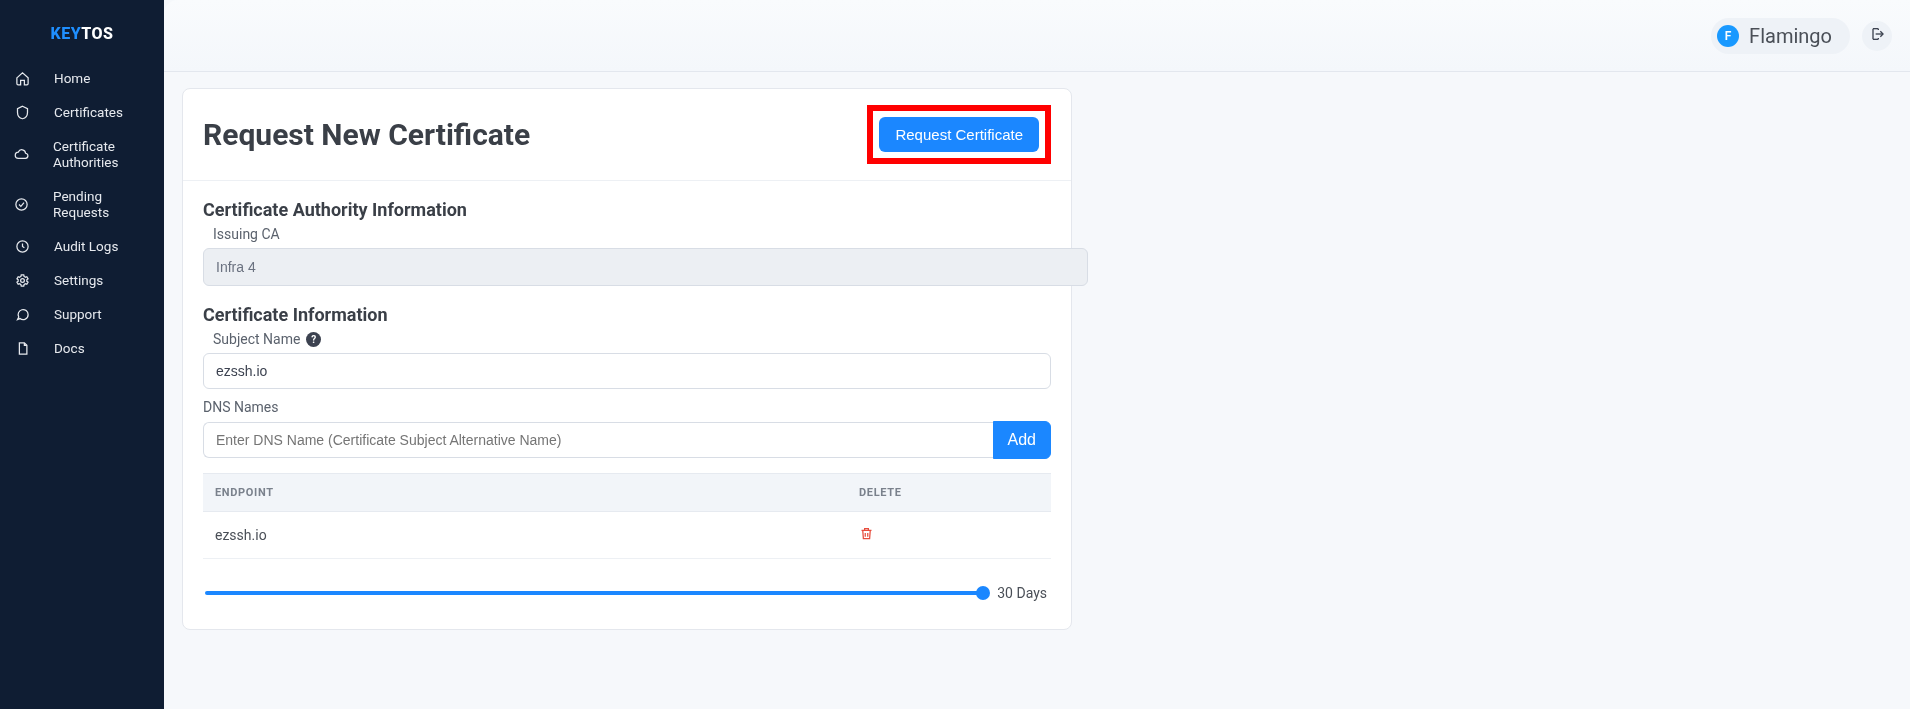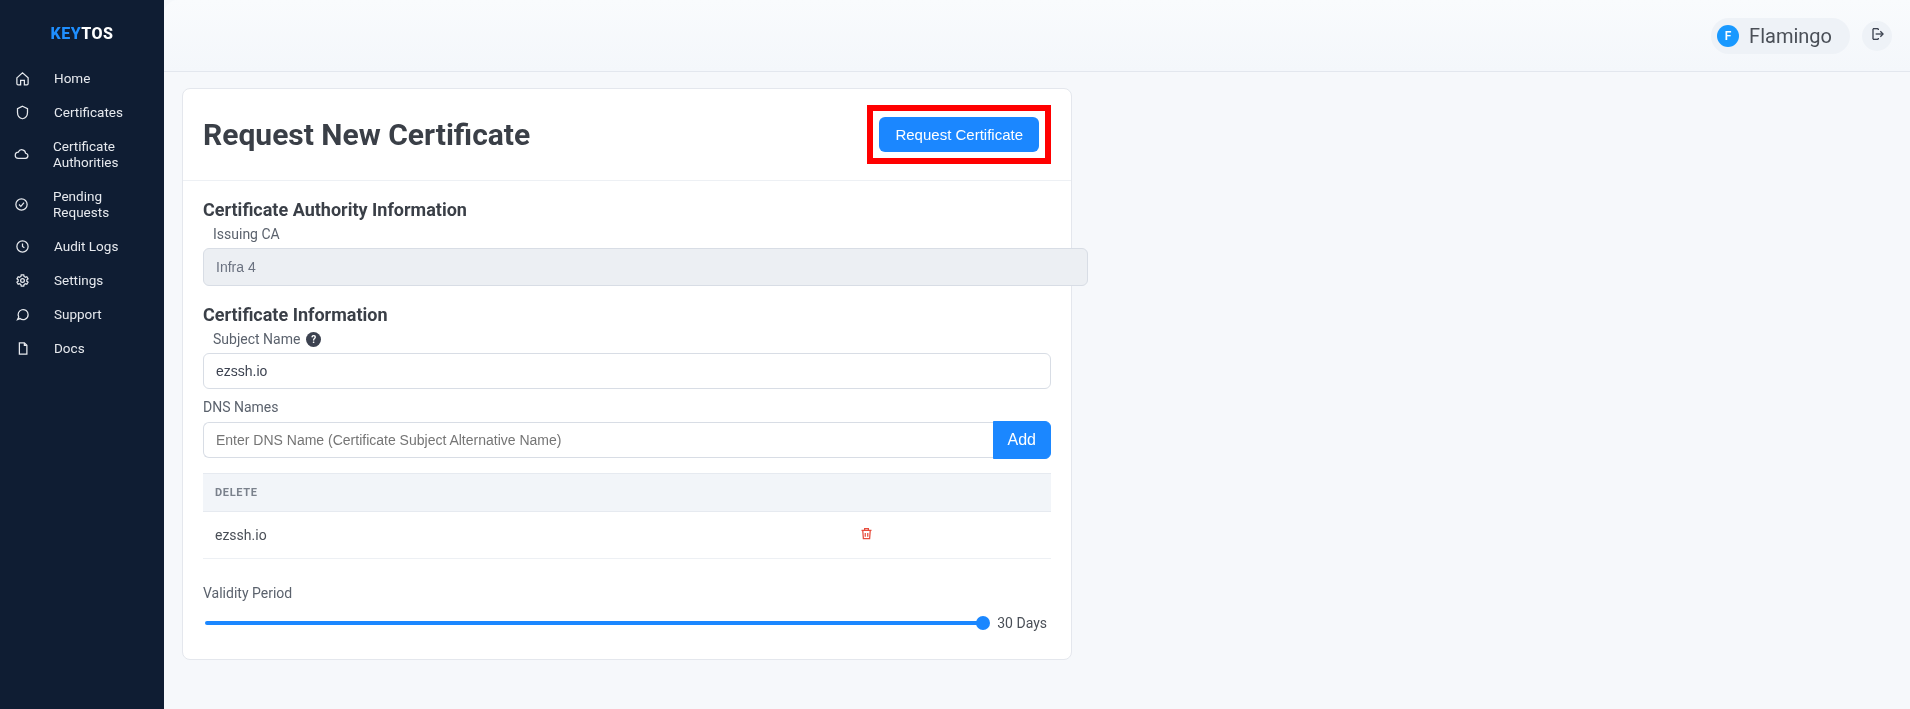--- a/index.html
+++ b/index.html
@@ -192,40 +192,40 @@
           <input class="text-input" type="text" value="ezssh.io" style="">
 
           <div class="sub-label" style="margin-top:10px; margin-left:0">DNS Names</div>
           <div class="row">
             <input class="text-input" type="text" placeholder="Enter DNS Name (Certificate Subject Alternative Name)" style="">
             <button class="add-btn">Add</button>
           </div>
 
           <div class="table">
             <div class="thead">
+              <div class="th">ENDPOINT</div>
               <div class="th">DELETE</div>
             </div>
             <div class="trow">
               <div class="td">ezssh.io</div>
               <div class="td">
                 <button class="trash-btn">
                   <span><svg viewBox="0 0 24 24" fill="none" stroke="currentColor" stroke-width="2">
                         <path d="M4 7h16"></path>
                         <path d="M9 7V4h6v3"></path>
                         <path d="M6 7l1 13h10l1-13"></path>
                         <path d="M10 11v6"></path>
                         <path d="M14 11v6"></path>
                       </svg></span>
                 </button>
               </div>
             </div>
           </div>
 
           <div class="validity">
-            <div class="validity-label">Validity Period</div>
             <div class="slider-wrap">
               <div class="slider">
                 <div class="thumb"></div>
               </div>
               <div class="slider-val">30 Days</div>
             </div>
           </div>
         </div>
       </div>
     </div>

